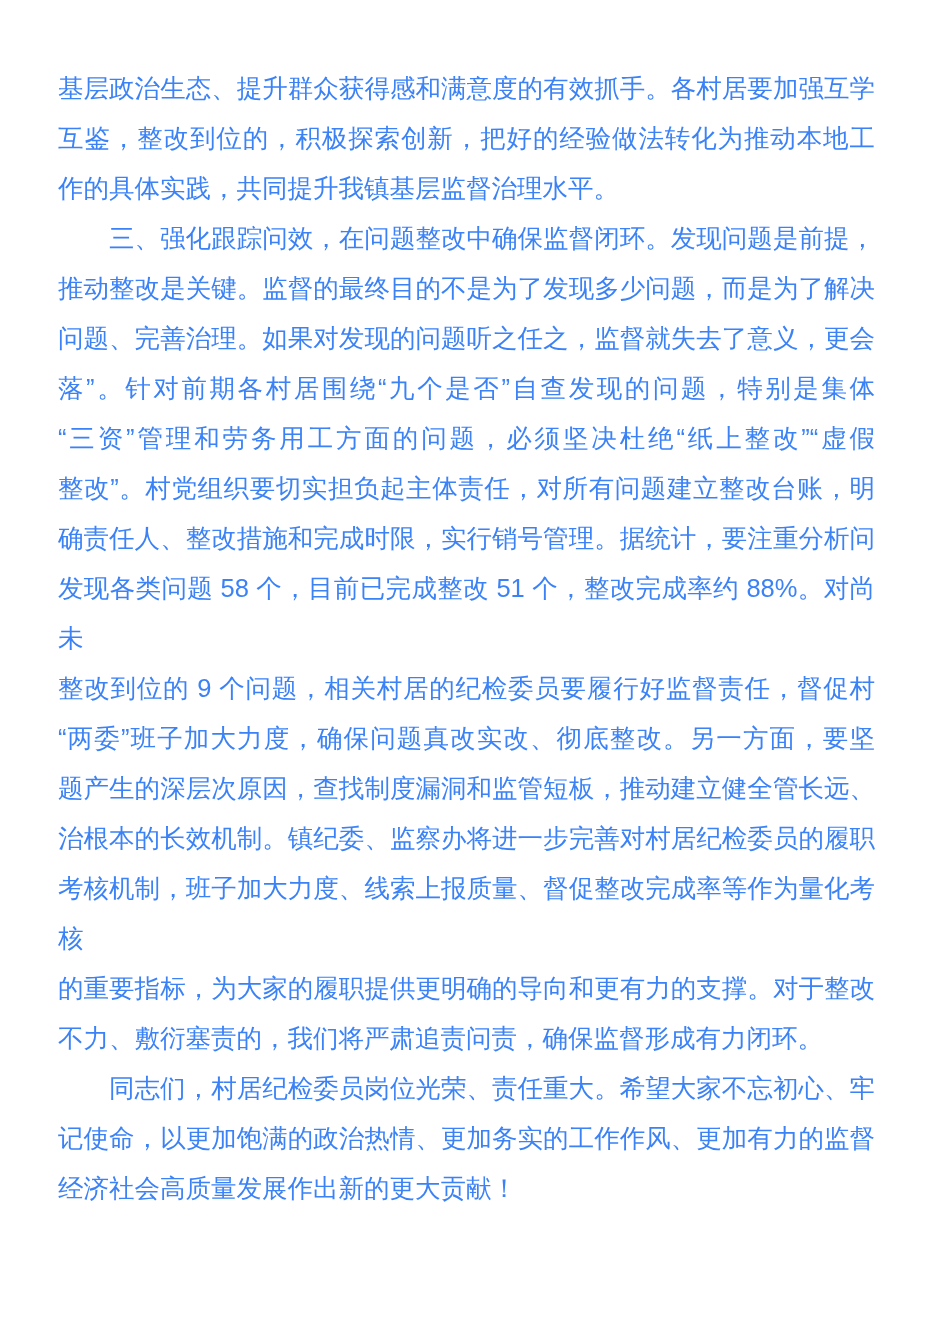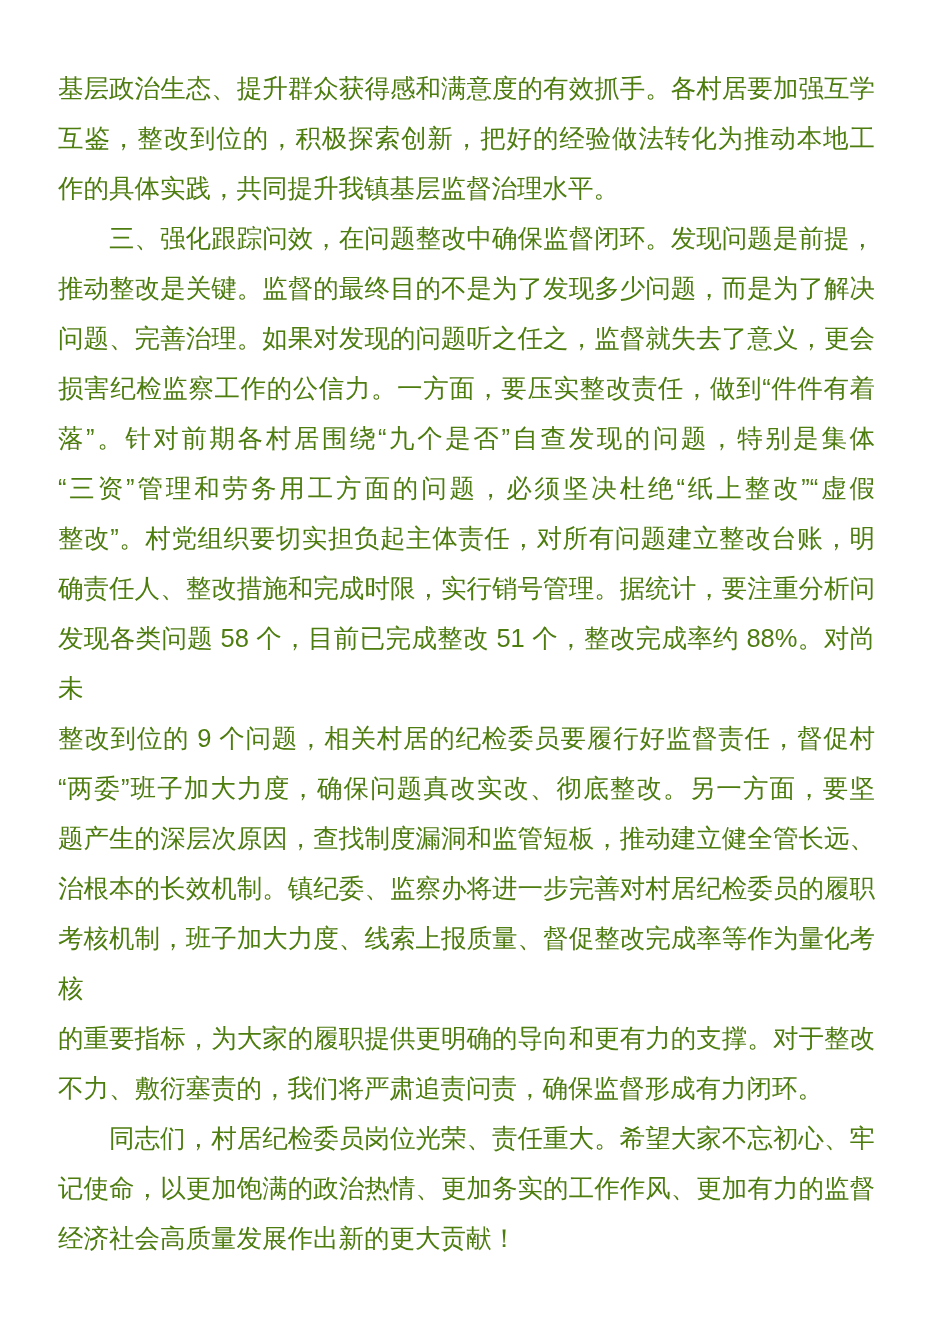--- a/index.html
+++ b/index.html
@@ -13,21 +13,21 @@
     height: 1344px;
     background: #ffffff;
     overflow: hidden;
     font-family: "Liberation Sans", "DejaVu Sans", sans-serif;
   }
   .content {
     position: absolute;
     left: 58px;
     top: 63px;
     width: 817px;
-    color: #4d7c0f;
+    color: #3b82f6;
     font-size: 25.5px;
     line-height: 50px;
     font-weight: 400;
     letter-spacing: 0;
   }
   .line {
     width: 100%;
     text-align: justify;
     text-align-last: justify;
     white-space: nowrap;
@@ -46,21 +46,20 @@
 <div class="page">
   <div class="content">
 
     <div class="line">基层政治生态、提升群众获得感和满意度的有效抓手。各村居要加强互学</div>
     <div class="line">互鉴，整改到位的，积极探索创新，把好的经验做法转化为推动本地工</div>
     <div class="line para-end">作的具体实践，共同提升我镇基层监督治理水平。</div>
 
     <div class="line indent">三、强化跟踪问效，在问题整改中确保监督闭环。发现问题是前提，</div>
     <div class="line">推动整改是关键。监督的最终目的不是为了发现多少问题，而是为了解决</div>
     <div class="line">问题、完善治理。如果对发现的问题听之任之，监督就失去了意义，更会</div>
-    <div class="line">损害纪检监察工作的公信力。一方面，要压实整改责任，做到“件件有着</div>
     <div class="line">落”。针对前期各村居围绕“九个是否”自查发现的问题，特别是集体</div>
     <div class="line">“三资”管理和劳务用工方面的问题，必须坚决杜绝“纸上整改”“虚假</div>
     <div class="line">整改”。村党组织要切实担负起主体责任，对所有问题建立整改台账，明</div>
     <div class="line">确责任人、整改措施和完成时限，实行销号管理。据统计，要注重分析问</div>
     <div class="line">发现各类问题 58 个，目前已完成整改 51 个，整改完成率约 88%。对尚未</div>
     <div class="line">整改到位的 9 个问题，相关村居的纪检委员要履行好监督责任，督促村</div>
     <div class="line">“两委”班子加大力度，确保问题真改实改、彻底整改。另一方面，要坚</div>
     <div class="line">题产生的深层次原因，查找制度漏洞和监管短板，推动建立健全管长远、</div>
     <div class="line">治根本的长效机制。镇纪委、监察办将进一步完善对村居纪检委员的履职</div>
     <div class="line">考核机制，班子加大力度、线索上报质量、督促整改完成率等作为量化考核</div>

